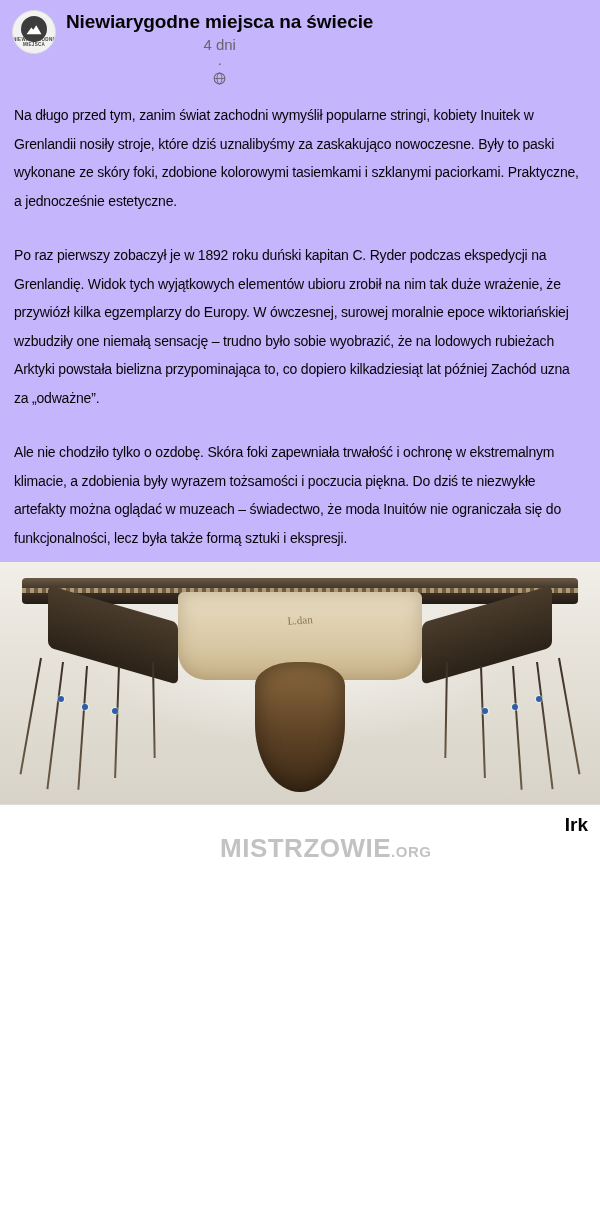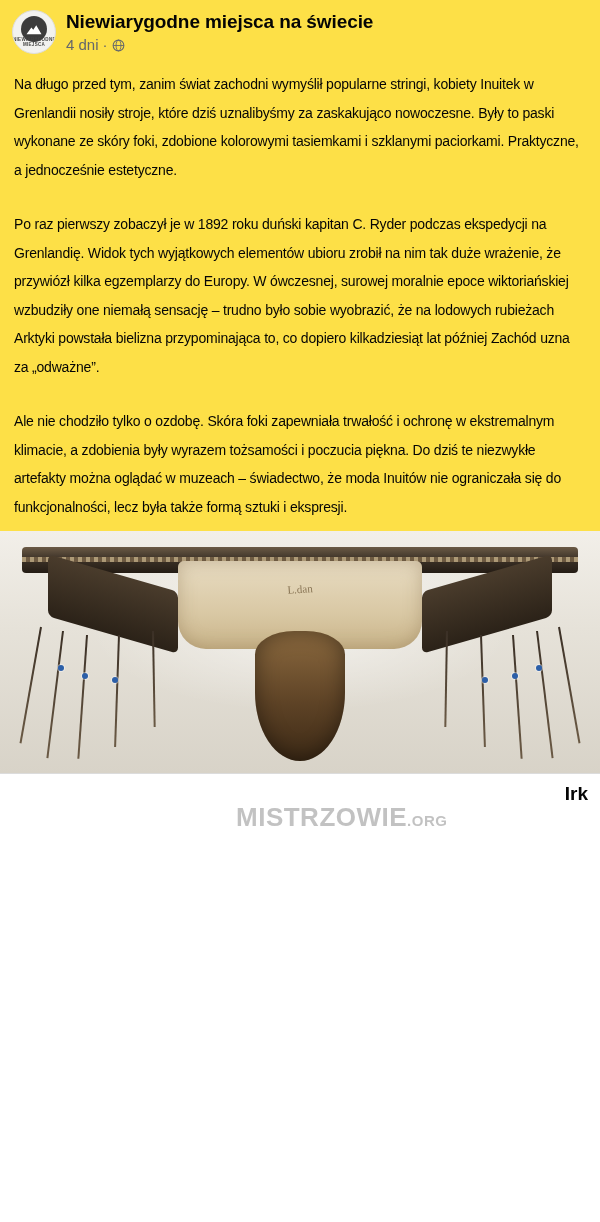--- a/index.html
+++ b/index.html
@@ -4,21 +4,21 @@
 <style>
   * { box-sizing: border-box; margin: 0; padding: 0; }
   html, body {
     width: 600px;
     background: #ffffff;
     font-family: "Liberation Sans", sans-serif;
     color: #1c1e21;
   }
   body { width: 600px; min-height: 1222px; position: relative; overflow: hidden; }
 
-  .post { width: 600px; background: #fde047; }
+  .post { width: 600px; background: #c4b5fd; }
 
   
   .post-header {
     display: flex;
     align-items: flex-start;
     padding: 10px 12px 4px 12px;
   }
   .avatar {
     width: 44px; height: 44px;
     border-radius: 50%;
@@ -56,20 +56,21 @@
     line-height: 22px;
     letter-spacing: -0.1px;
   }
   .meta {
     display: flex;
     align-items: center;
     font-size: 15px;
     color: #65676b;
     margin-top: 3px;
     line-height: 18px;
+    flex-direction: column;
   }
   .meta .sep { margin: 0 4px; }
   .globe-icon { display: inline-flex; align-items: center; }
   .globe-icon svg { width: 13px; height: 13px; display: block; }
 
   
   .post-body {
     padding: 12px 14px 8px 14px;
     font-size: 14px;
     line-height: 28.5px;
@@ -175,21 +176,21 @@
     font-size: 21px;
     line-height: 30px;
     color: #050505;
     letter-spacing: -0.2px;
   }
   .emoji { font-size: 22px; letter-spacing: -1px; }
 
   
   .watermark {
     position: absolute;
-    left: 236px;
+    left: 220px;
     top: 28px;
     font-size: 26px;
     font-weight: bold;
     letter-spacing: 0.5px;
     color: rgba(120,120,120,.45);
     text-shadow: 0 1px 0 rgba(255,255,255,.7);
     pointer-events: none;
     white-space: nowrap;
   }
   .watermark .org { font-size: 15px; }

